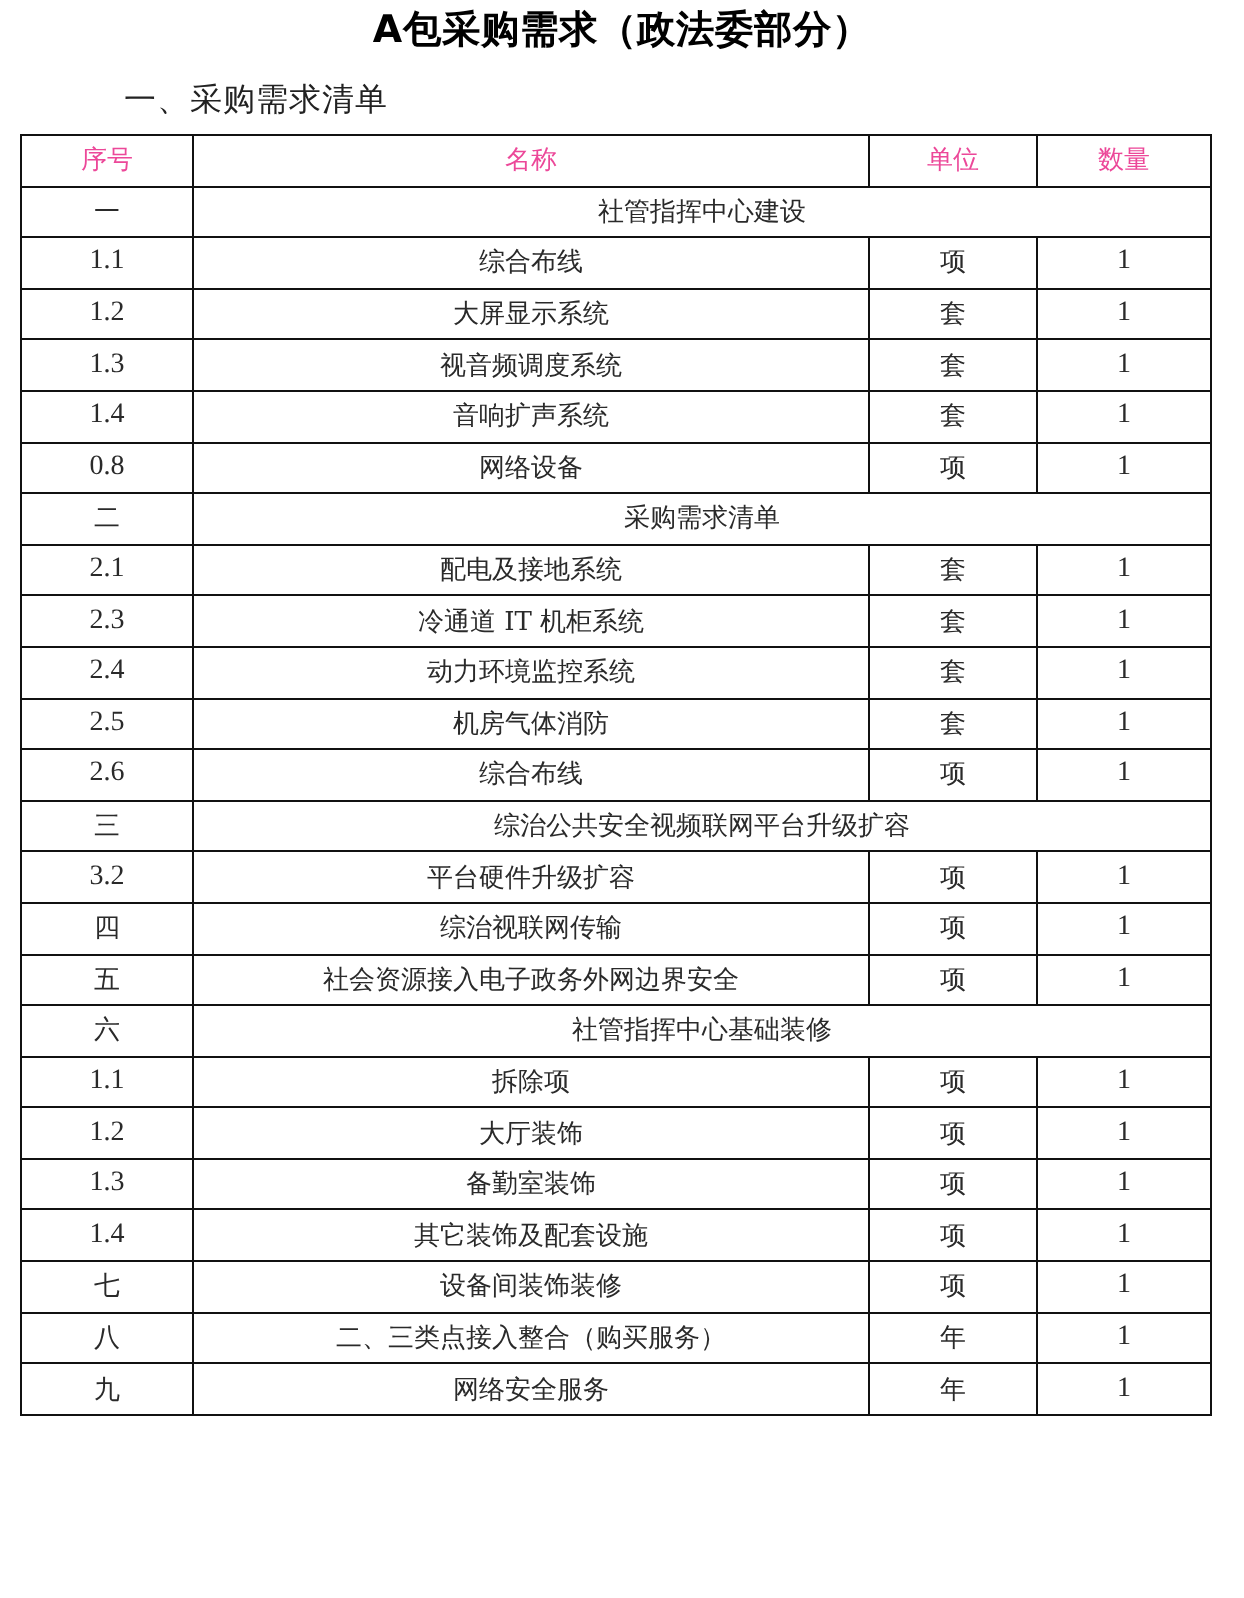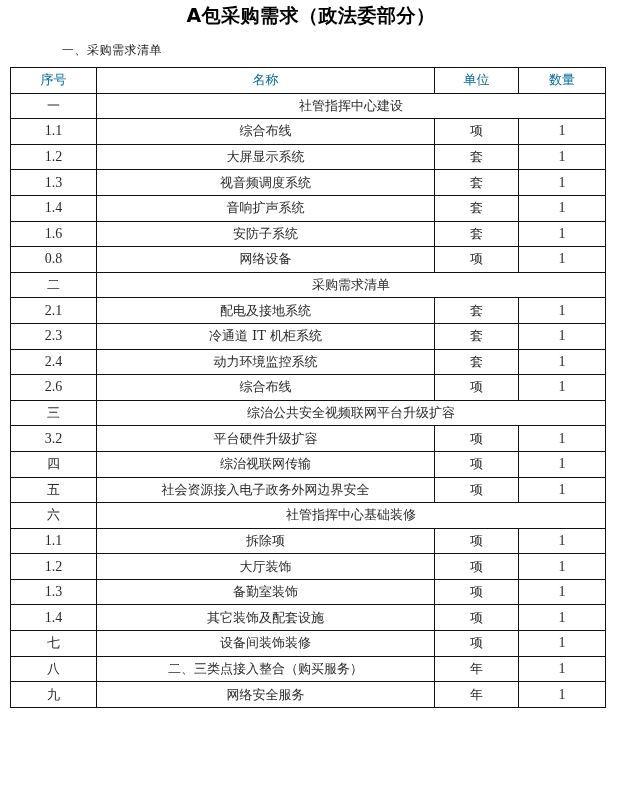--- a/index.html
+++ b/index.html
@@ -25,21 +25,21 @@
       font-weight: bold;
       font-size: 19px;
       line-height: 26px;
       color: #000;
       letter-spacing: 0.5px;
     }
     .section-heading {
       position: absolute;
       left: 62px;
       top: 38px;
-      font-size: 12px;
+      font-size: 16px;
       line-height: 24px;
       color: #222;
       letter-spacing: 0.5px;
     }
     table.req-table {
       position: absolute;
       left: 10px;
       top: 67px;
       width: 595px;
       border-collapse: collapse;
@@ -55,21 +55,21 @@
       border: 1px solid #111;
       height: 24.6px;
       padding: 0;
       text-align: center;
       vertical-align: middle;
       font-weight: normal;
       color: #2a2a2a;
       white-space: nowrap;
       overflow: hidden;
     }
-    table.req-table th { color: #0369a1; }
+    table.req-table th { color: #ec4899; }
     table.req-table td.num {
       font-family: "Liberation Serif", "DejaVu Serif", serif;
       font-size: 14px;
     }
   </style>
 </head>
 <body>
 
 <div class="doc-title">A包采购需求（政法委部分）</div>
 <div class="section-heading">一、采购需求清单</div>
@@ -112,26 +112,20 @@
         <td>套</td>
         <td class="num">1</td>
       </tr>
       <tr>
         <td class="num">1.4</td>
         <td>音响扩声系统</td>
         <td>套</td>
         <td class="num">1</td>
       </tr>
       <tr>
-        <td class="num">1.6</td>
-        <td>安防子系统</td>
-        <td>套</td>
-        <td class="num">1</td>
-      </tr>
-      <tr>
         <td class="num">0.8</td>
         <td>网络设备</td>
         <td>项</td>
         <td class="num">1</td>
       </tr>
       <tr>
         <td>二</td>
         <td colspan="3">采购需求清单</td>
       </tr>
       <tr>
@@ -142,20 +136,26 @@
       </tr>
       <tr>
         <td class="num">2.3</td>
         <td>冷通道 IT 机柜系统</td>
         <td>套</td>
         <td class="num">1</td>
       </tr>
       <tr>
         <td class="num">2.4</td>
         <td>动力环境监控系统</td>
+        <td>套</td>
+        <td class="num">1</td>
+      </tr>
+      <tr>
+        <td class="num">2.5</td>
+        <td>机房气体消防</td>
         <td>套</td>
         <td class="num">1</td>
       </tr>
       <tr>
         <td class="num">2.6</td>
         <td>综合布线</td>
         <td>项</td>
         <td class="num">1</td>
       </tr>
       <tr>

